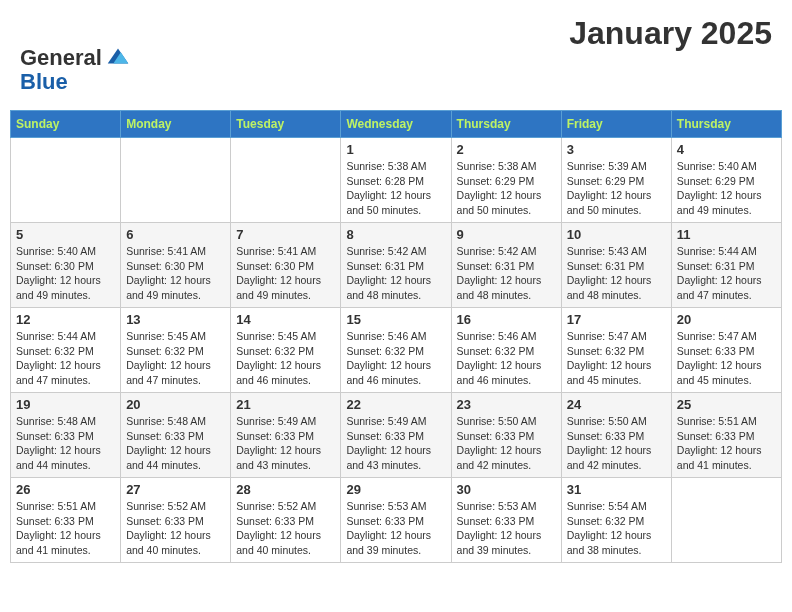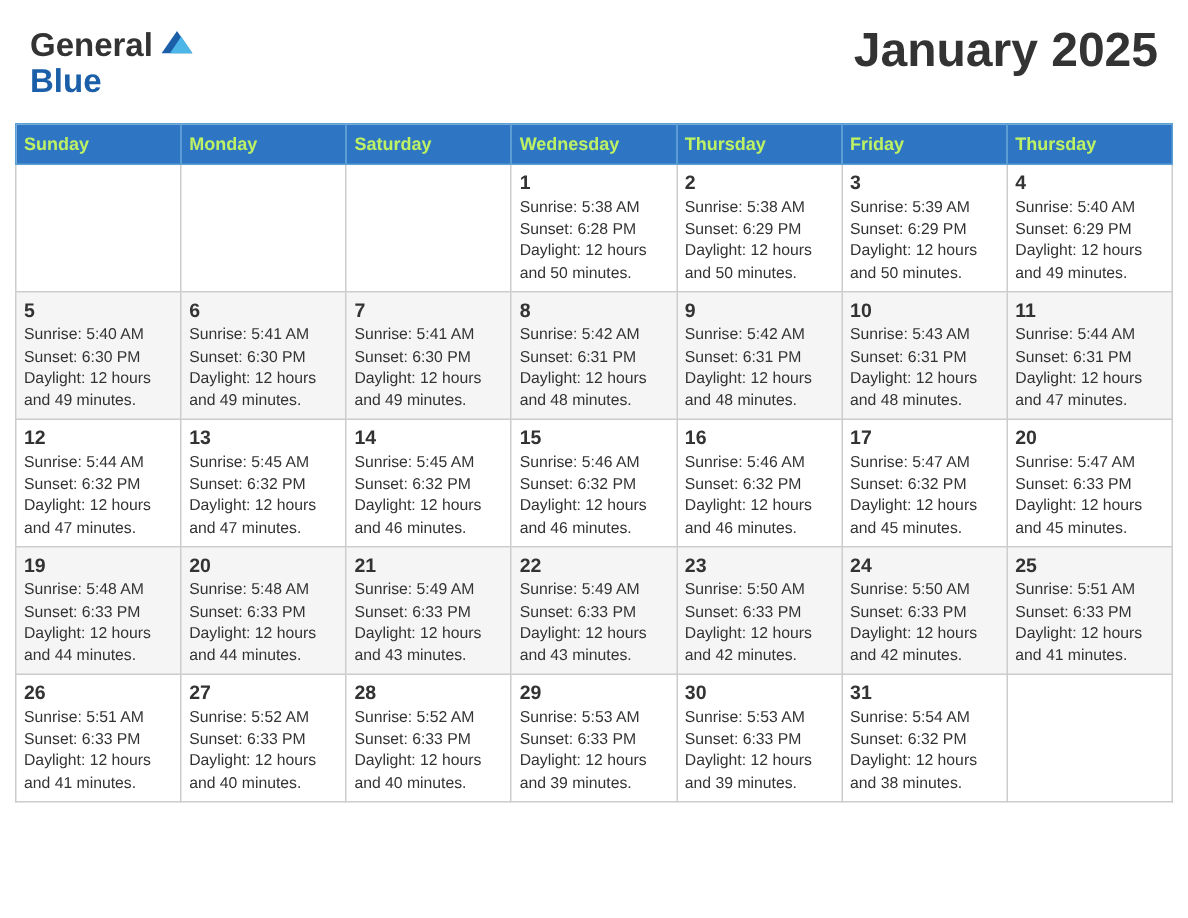--- a/index.html
+++ b/index.html
@@ -13,20 +13,21 @@
     .header-area {
       display: flex;
       justify-content: space-between;
       align-items: flex-start;
       margin-bottom: 10px;
       padding: 5px 10px;
     }
     .logo {
       display: flex;
       align-items: center;
+      margin-top: 28px;
     }
     .logo-text {
       font-size: 22px;
       font-weight: bold;
       color: #333;
       line-height: 1.1;
     }
     .logo-icon {
       width: 28px;
       height: 28px;
@@ -106,21 +107,21 @@
   <div class="title-area">
     <div class="month-title">January 2025</div>
   </div>
 </div>
 
 <table class="calendar-table">
   <thead>
     <tr>
       <th>Sunday</th>
       <th>Monday</th>
-      <th>Saturday</th>
+      <th>Tuesday</th>
       <th>Wednesday</th>
       <th>Thursday</th>
       <th>Friday</th>
       <th>Thursday</th>
     </tr>
   </thead>
   <tbody id="calendar-body">
   <tr>
         <td class="empty-cell"></td>
         <td class="empty-cell"></td>

